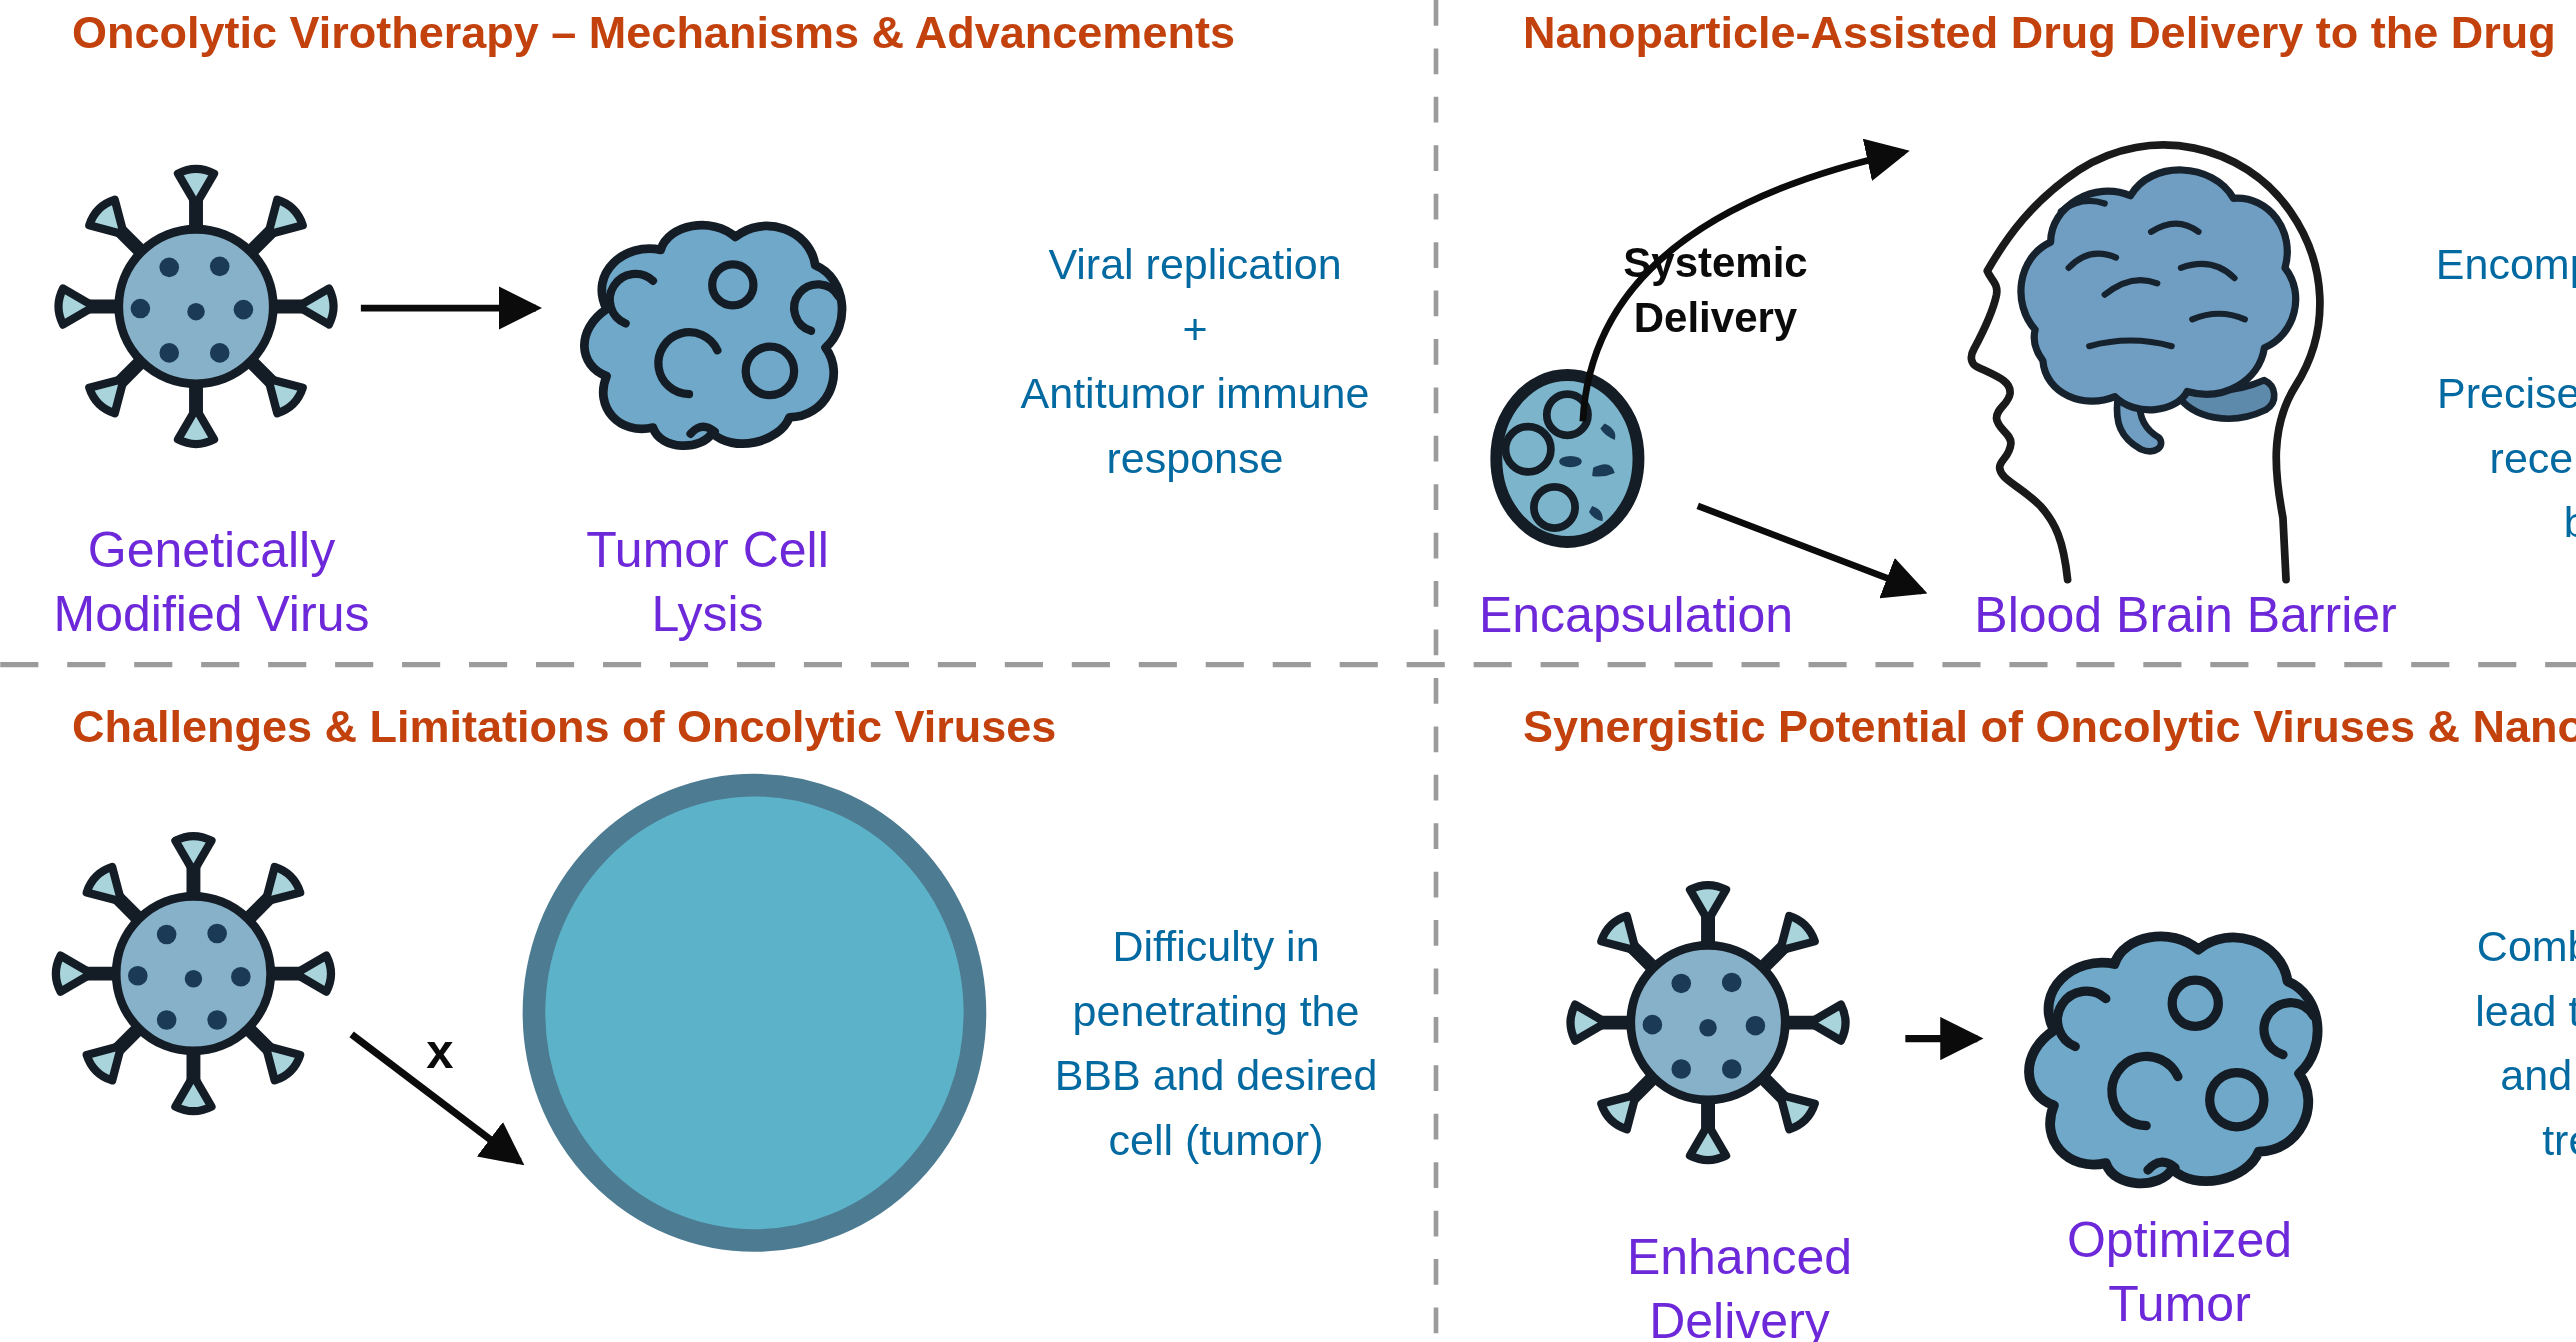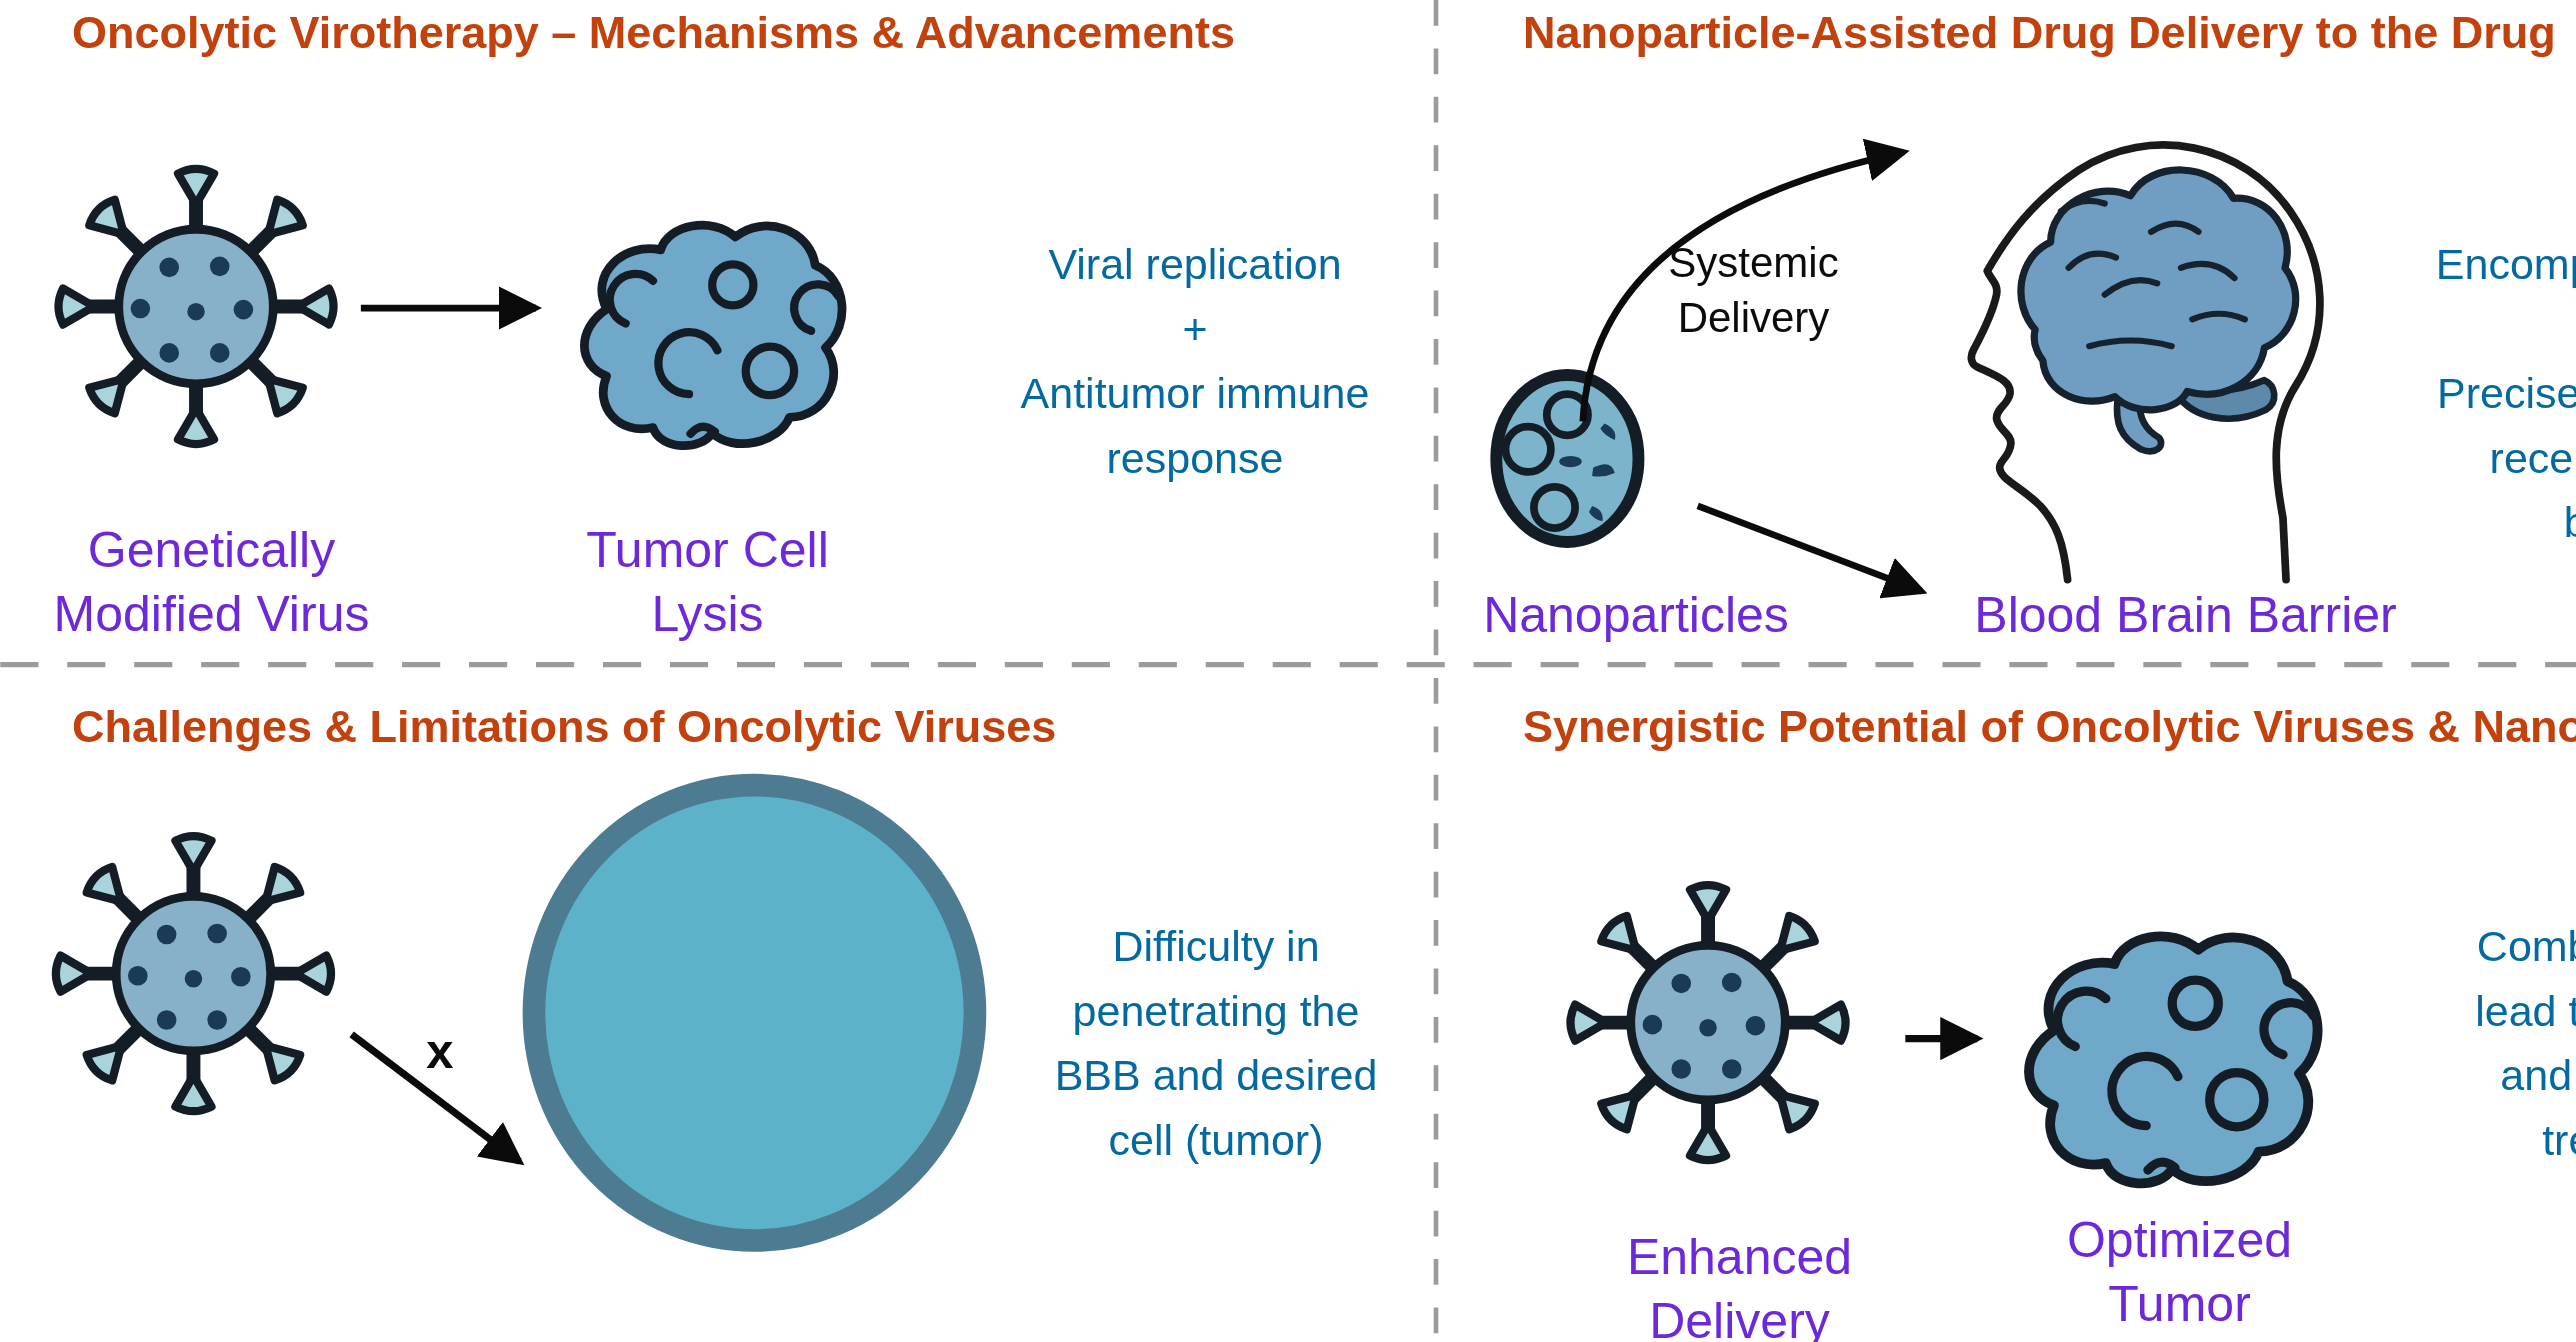--- a/index.html
+++ b/index.html
@@ -29,21 +29,21 @@
     font-size:49px;color:#0b0b0b;font-weight:600;text-align:center;
   }
   
   .tl-title{left:72px;top:7.2px;}
   .tr-title{left:1523px;top:7.2px;}
   .bl-title{left:72px;top:701px;}
   .br-title{left:1523px;top:701px;}
   .tl-virus-caption{left:31px;top:518px;width:361px;}
   .tl-tumor-caption{left:527px;top:518px;width:361px;}
   .tl-note{left:963px;top:232px;width:464px;}
-  .tr-systemic{left:1604px;top:236px;width:299px;}
+  .tr-systemic{left:1566px;top:236px;width:299px;font-weight:bold;}
   .tr-encapsulation{left:1430px;top:583px;width:412px;}
   .tr-bbb{left:1928px;top:583px;width:515px;}
   .tr-note{left:2396px;top:232px;width:474px;}
   .bl-x{left:399px;top:1023px;width:82px;}
   .bl-note{left:984px;top:914px;width:464px;}
   .br-virus-caption{left:1558px;top:1225px;width:363px;}
   .br-tumor-caption{left:1998px;top:1208px;width:363px;}
   .br-note{left:2396px;top:914px;width:474px;}
 </style>
 </head>
@@ -186,21 +186,21 @@
 Modified Virus</div>
   <div class="txt caption tl-tumor-caption">Tumor Cell
 Lysis</div>
   <div class="txt note tl-note">Viral replication
 +
 Antitumor immune
 response</div>
 
   <div class="txt arrow-label tr-systemic">Systemic
 Delivery</div>
-  <div class="txt caption tr-encapsulation">Nanoparticles</div>
+  <div class="txt caption tr-encapsulation">Encapsulation</div>
   <div class="txt caption tr-bbb">Blood Brain Barrier</div>
   <div class="txt note tr-note">Encompass the BBB
 +
 Precise delivery with
 receptor-ligand
 binding</div>
 
   <div class="txt x-label bl-x">x</div>
   <div class="txt note bl-note">Difficulty in
 penetrating the

